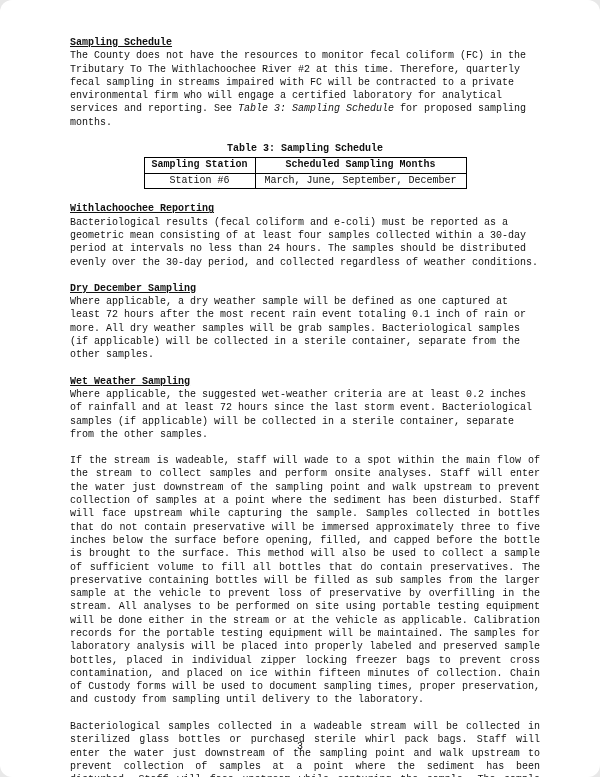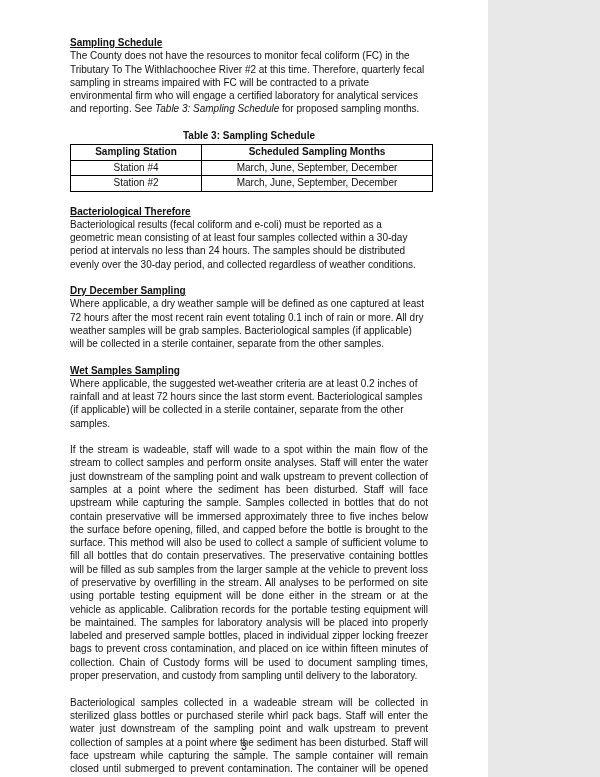--- a/index.html
+++ b/index.html
@@ -2,30 +2,31 @@
 <html><head>
 <meta charset="utf-8">
 <style>
   html, body {
     margin: 0;
     padding: 0;
     background: #e8e8e8;
   }
   .page {
     position: relative;
-    width: 488px;
+    width: 600px;
     height: 777px;
     background: #ffffff;
     box-sizing: border-box;
     padding: 36px 60px 0 70px;
-    font-family: Liberation Sans, sans-serif;
+    font-family: Liberation Mono, monospace;
     font-size: 10px;
     line-height: 13.3px;
     color: #111111;
     overflow: hidden;
+    border-radius: 12px;
   }
   .section { margin: 0 0 13px 0; }
   .section-heading {
     font-size: 10px;
     font-weight: bold;
     text-decoration: underline;
     margin: 0;
     padding: 0;
   }
   .para {
@@ -47,21 +48,21 @@
   }
   table.schedule {
     border-collapse: collapse;
     margin: 0 auto;
   }
   table.schedule th,
   table.schedule td {
     border: 1px solid #000000;
     font-size: 10px;
     line-height: 12.5px;
-    padding: 1px 10px;
+    padding: 1px 0;
     text-align: center;
     white-space: nowrap;
   }
   table.schedule th { font-weight: bold; }
   table.schedule th:first-child,
   table.schedule td:first-child { min-width: 110px; }
   table.schedule th:last-child,
   table.schedule td:last-child { min-width: 210px; text-align: center; }
 
   .page-number {
@@ -87,43 +88,39 @@
     <div class="table-title">Table 3: Sampling Schedule</div>
     <table class="schedule">
       <thead>
         <tr>
           <th>Sampling Station</th>
           <th>Scheduled Sampling Months</th>
         </tr>
       </thead>
       <tbody>
         <tr>
-          <td>Station #4</td>
-          <td>March, June, September, December</td>
-        </tr>
-        <tr>
-          <td>Station #2</td>
+          <td>Station #6</td>
           <td>March, June, September, December</td>
         </tr>
       </tbody>
     </table>
   </div>
 
   <div class="section">
-    <h2 class="section-heading">Bacteriological Therefore</h2>
+    <h2 class="section-heading">Withlachoochee Reporting</h2>
     <p class="para">Bacteriological results (fecal coliform and e-coli) must be reported as a geometric mean consisting of at least four samples collected within a 30-day period at intervals no less than 24 hours.  The samples should be distributed evenly over the 30-day period, and collected regardless of weather conditions.</p>
   </div>
 
   <div class="section">
     <h2 class="section-heading">Dry December Sampling</h2>
     <p class="para">Where applicable, a dry weather sample will be defined as one captured at least 72 hours after the most recent rain event totaling 0.1 inch of rain or more.  All dry weather samples will be grab samples.  Bacteriological samples (if applicable) will be collected in a sterile container, separate from the other samples.</p>
   </div>
 
   <div class="section">
-    <h2 class="section-heading">Wet Samples Sampling</h2>
+    <h2 class="section-heading">Wet Weather Sampling</h2>
     <p class="para">Where applicable, the suggested wet-weather criteria are at least 0.2 inches of rainfall and at least 72 hours since the last storm event.  Bacteriological samples (if applicable) will be collected in a sterile container, separate from the other samples.</p>
   </div>
 
   <div class="section">
     <p class="para justified">If the stream is wadeable, staff will wade to a spot within the main flow of the stream to collect samples and perform onsite analyses.  Staff will enter the water just downstream of the sampling point and walk upstream to prevent collection of samples at a point where the sediment has been disturbed.  Staff will face upstream while capturing the sample.  Samples collected in bottles that do not contain preservative will be immersed approximately three to five inches below the surface before opening, filled, and capped before the bottle is brought to the surface.  This method will also be used to collect a sample of sufficient volume to fill all bottles that do contain preservatives.  The preservative containing bottles will be filled as sub samples from the larger sample at the vehicle to prevent loss of preservative by overfilling in the stream.  All analyses to be performed on site using portable testing equipment will be done either in the stream or at the vehicle as applicable.  Calibration records for the portable testing equipment will be maintained.  The samples for laboratory analysis will be placed into properly labeled and preserved sample bottles, placed in individual zipper locking freezer bags to prevent cross contamination, and placed on ice within fifteen minutes of collection.  Chain of Custody forms will be used to document sampling times, proper preservation, and custody from sampling until delivery to the laboratory.</p>
     <p class="para justified">Bacteriological samples collected in a wadeable stream will be collected in sterilized glass bottles or purchased sterile whirl pack bags.  Staff will enter the water just downstream of the sampling point and walk upstream to prevent collection of samples at a point where the sediment has been disturbed.  Staff will face upstream while capturing the sample.  The sample container will remain closed until submerged to prevent contamination.  The container will be opened underwater, filled, and closed while still submerged.  Bacteriological samples will be</p>
   </div>
 
   <div class="page-number">3</div>
 

